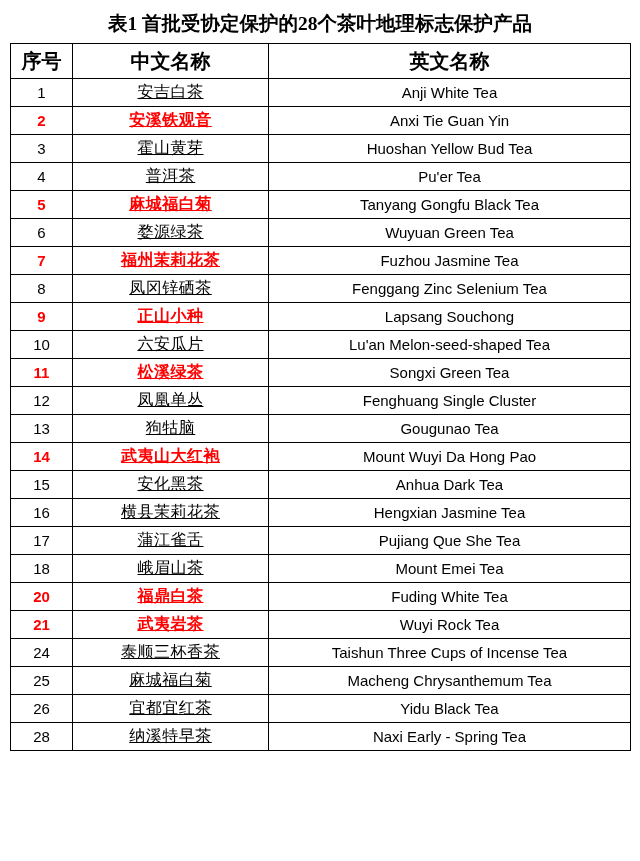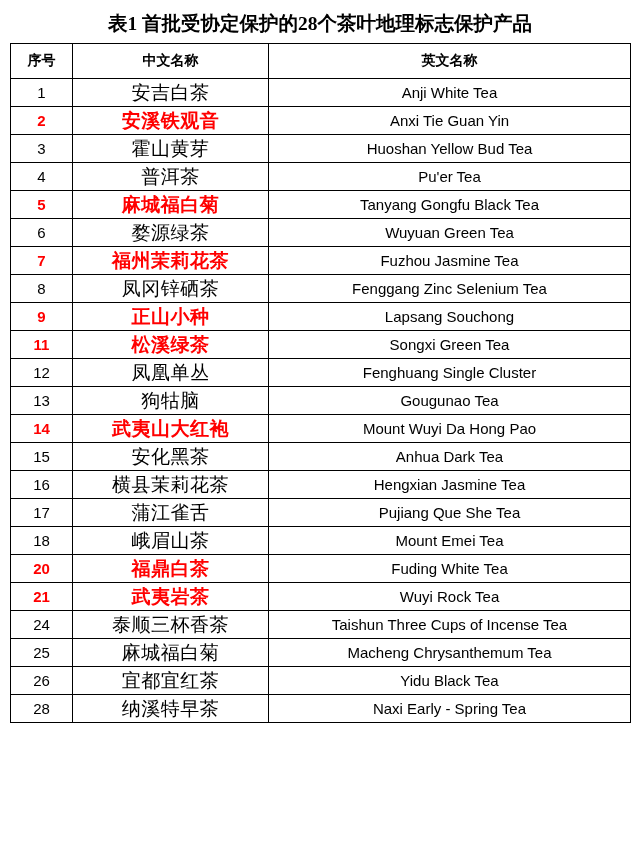--- a/index.html
+++ b/index.html
@@ -41,35 +41,36 @@
   }
   th, td {
     text-align: center;
     vertical-align: middle;
     padding: 0;
     height: 27px;
   }
   thead th {
     height: 34px;
     font-family: "Liberation Serif", serif;
-    font-size: 14px;
+    font-size: 20px;
     font-weight: bold;
   }
   col.c-idx { width: 62px; }
   col.c-cn  { width: 196px; }
   col.c-en  { width: 362px; }
 
   td.idx {
     font-family: "Liberation Sans", sans-serif;
     font-size: 15px;
   }
   td.cn {
     font-family: "Liberation Serif", serif;
-    font-size: 19px;
+    font-size: 16px;
     letter-spacing: 0.5px;
+    text-decoration: underline;
   }
   td.en {
     font-family: "Liberation Sans", sans-serif;
     font-size: 15px;
   }
   tr.hl td.idx, tr.hl td.cn {
     color: #ff0000;
     font-weight: bold;
   }
   tr.hl td.idx { font-weight: bold; }
@@ -133,20 +134,25 @@
         <tr>
           <td class="idx">8</td>
           <td class="cn">凤冈锌硒茶</td>
           <td class="en">Fenggang Zinc Selenium Tea</td>
         </tr>
         <tr class="hl">
           <td class="idx">9</td>
           <td class="cn">正山小种</td>
           <td class="en">Lapsang Souchong</td>
         </tr>
+        <tr>
+          <td class="idx">10</td>
+          <td class="cn">六安瓜片</td>
+          <td class="en">Lu'an Melon-seed-shaped Tea</td>
+        </tr>
         <tr class="hl">
           <td class="idx">11</td>
           <td class="cn">松溪绿茶</td>
           <td class="en">Songxi Green Tea</td>
         </tr>
         <tr>
           <td class="idx">12</td>
           <td class="cn">凤凰单丛</td>
           <td class="en">Fenghuang Single Cluster</td>
         </tr>

